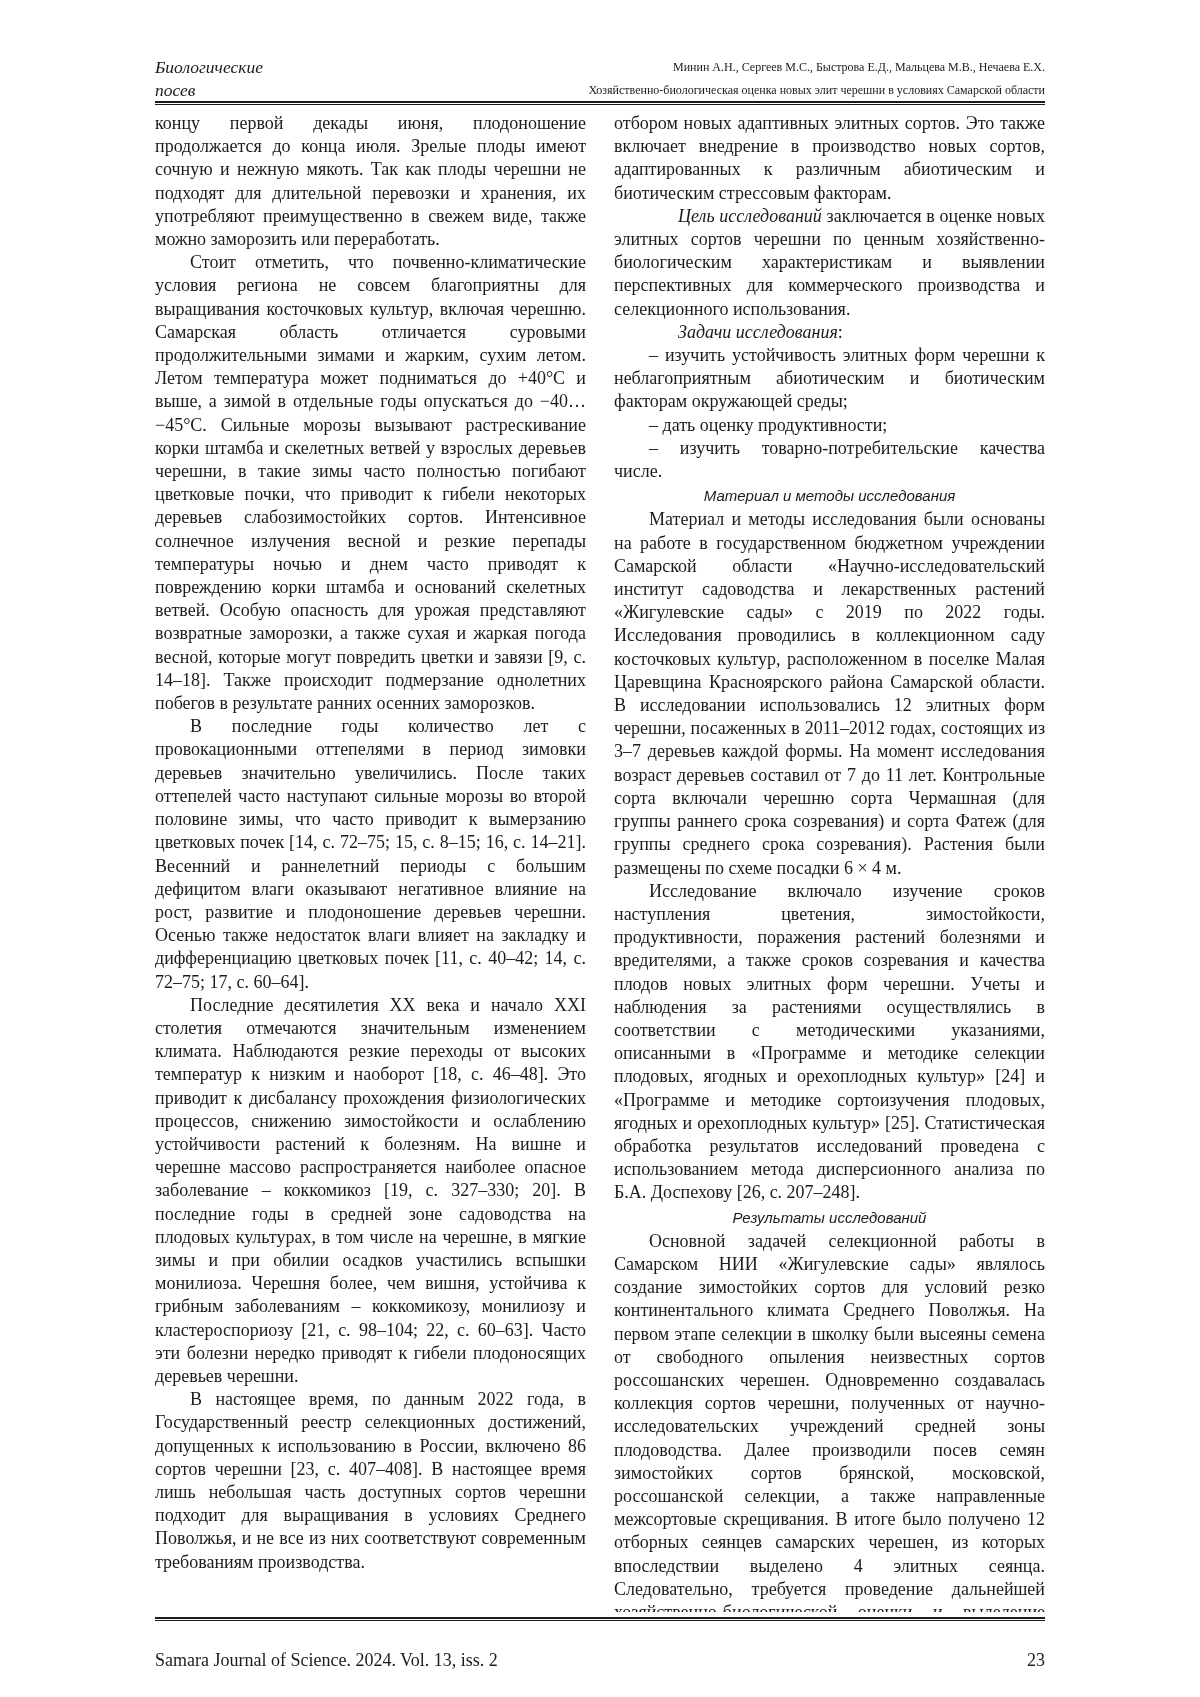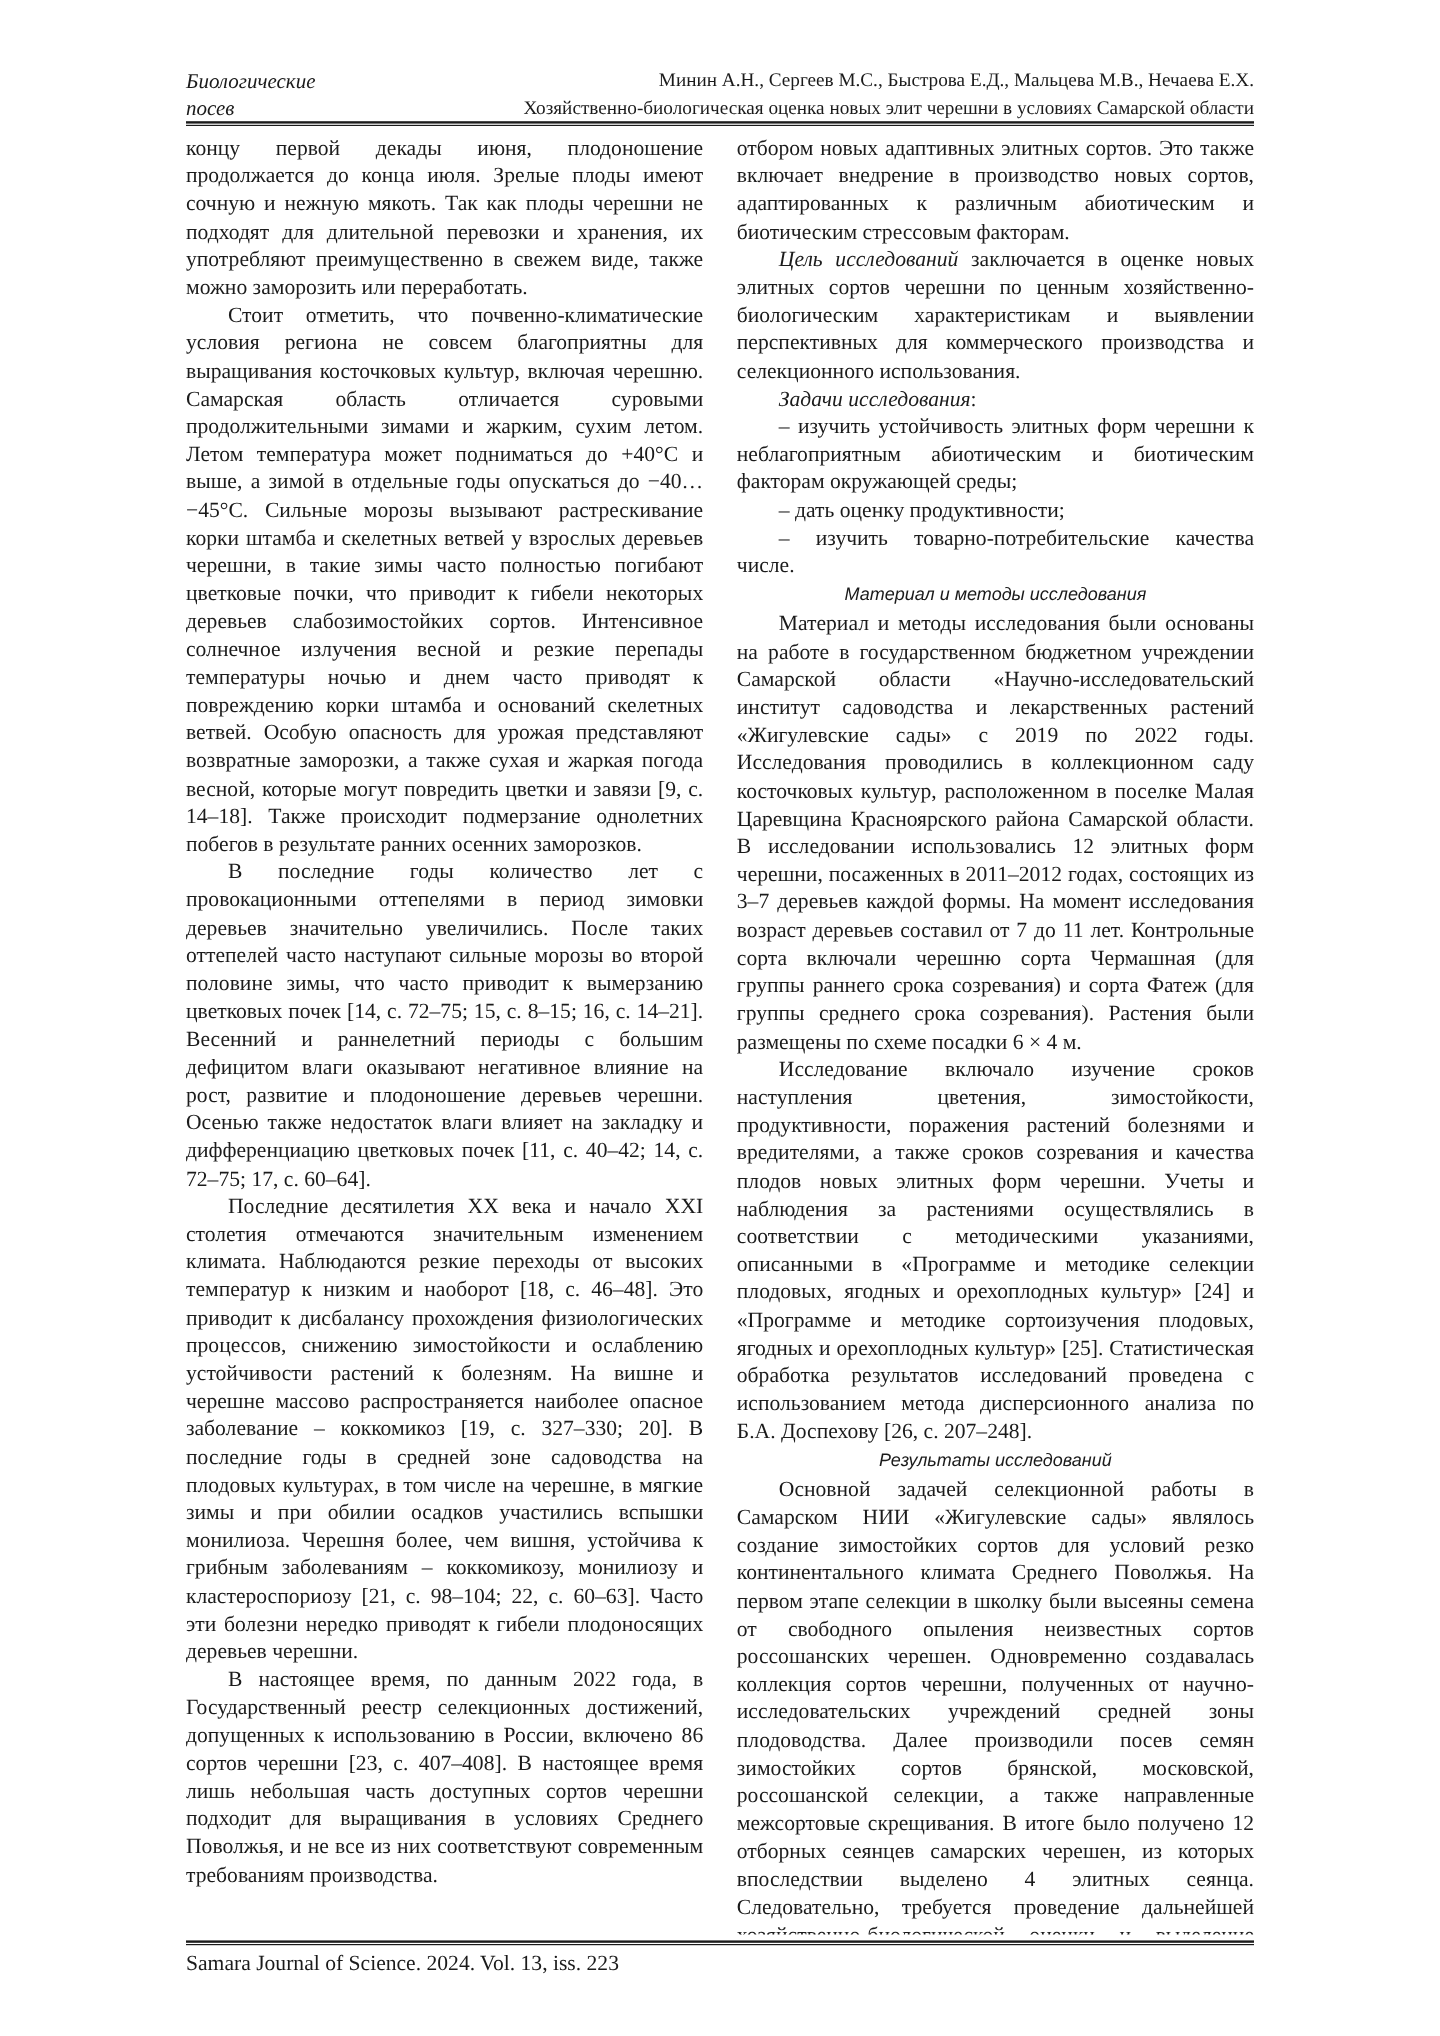--- a/index.html
+++ b/index.html
@@ -29,21 +29,21 @@
     padding-top: 1px;
   }
   .head-divider {
     width: 1px;
     background: #1b1b1b;
     margin-right: 14px;
   }
   .head-title-block {
     flex: 1;
     text-align: right;
-    font-size: 16px;
+    font-size: 12px;
     line-height: 23px;
     padding-top: 1px;
   }
   .head-rule {
     position: absolute;
     left: 155px; width: 890px; top: 101px;
     height: 4px;
     border-top: 2px solid #1b1b1b;
     border-bottom: 1px solid #1b1b1b;
   }
@@ -57,21 +57,21 @@
     overflow: hidden;
   }
   .col {
     width: 431px;
     font-size: 18px;
     line-height: 23.2px;
     text-align: justify;
   }
   .para { text-align: justify; }
   .para.indent { text-indent: 35px; }
-  .lead { font-style: italic; }
+  .lead { font-style: italic; margin-left: 29px; }
   .section-heading {
     font-family: "Liberation Sans", sans-serif;
     font-style: italic;
     font-size: 15px;
     text-align: center;
     text-indent: 0;
     margin: 1px 0 1px 0;
   }
   
   .footer {
@@ -79,22 +79,24 @@
     left: 155px; width: 890px; top: 1617px;
     background: #ffffff;
   }
   .foot-rule {
     height: 4px;
     border-top: 2px solid #1b1b1b;
     border-bottom: 1px solid #1b1b1b;
   }
   .foot-row {
     display: flex;
+    justify-content: space-between;
     font-size: 18px;
     padding-top: 5px;
+    margin-top: 24px;
   }
 </style>
 </head>
 <body>
 
 <div class="page">
 
   <div class="running-header">
     <div class="rubric">
       <div>Биологические</div>

